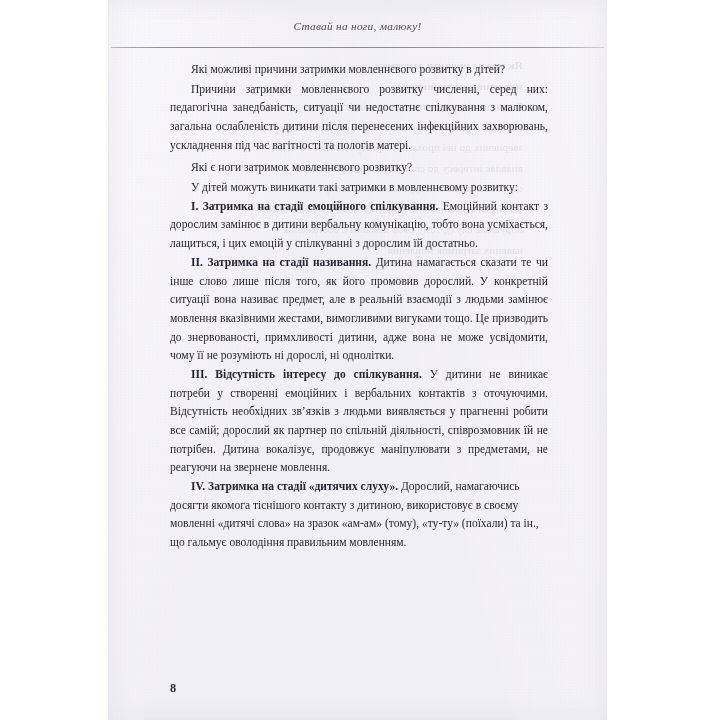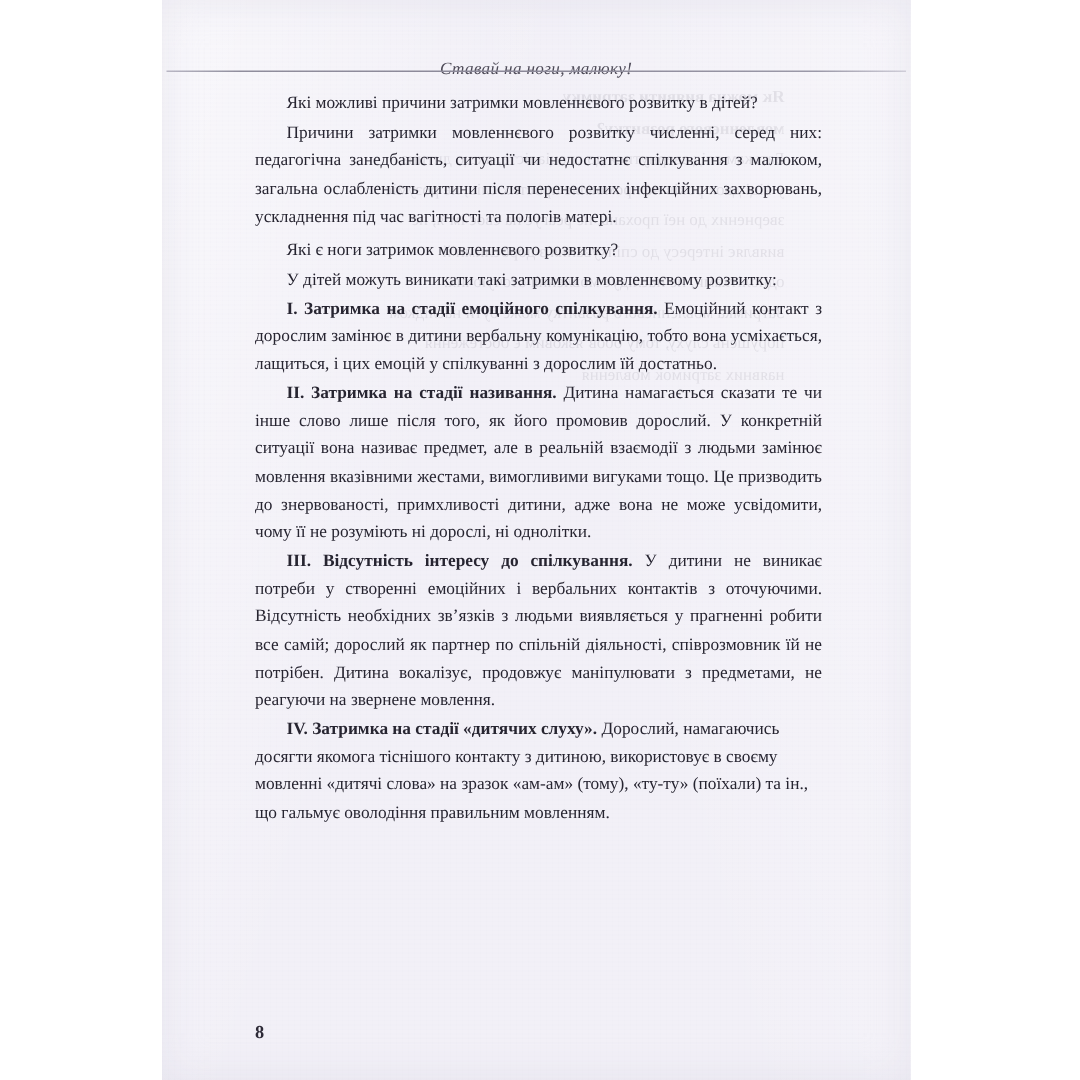--- a/index.html
+++ b/index.html
@@ -47,21 +47,21 @@
     top: 56px;
   }
   #bleed-through p { margin: 0 0 2px 0; text-indent: 22px; }
   #bleed-through p.bt-h { font-weight: bold; text-indent: 22px; }
 
   
   #running-head {
     position: absolute;
     left: 0;
     right: 0;
-    top: 40px;
+    top: 20px;
     text-align: center;
     font-style: italic;
     font-size: 11.4px;
     letter-spacing: 0.25px;
     color: #4d4a57;
   }
   #head-rule {
     position: absolute;
     left: 3px;
     right: 3px;

